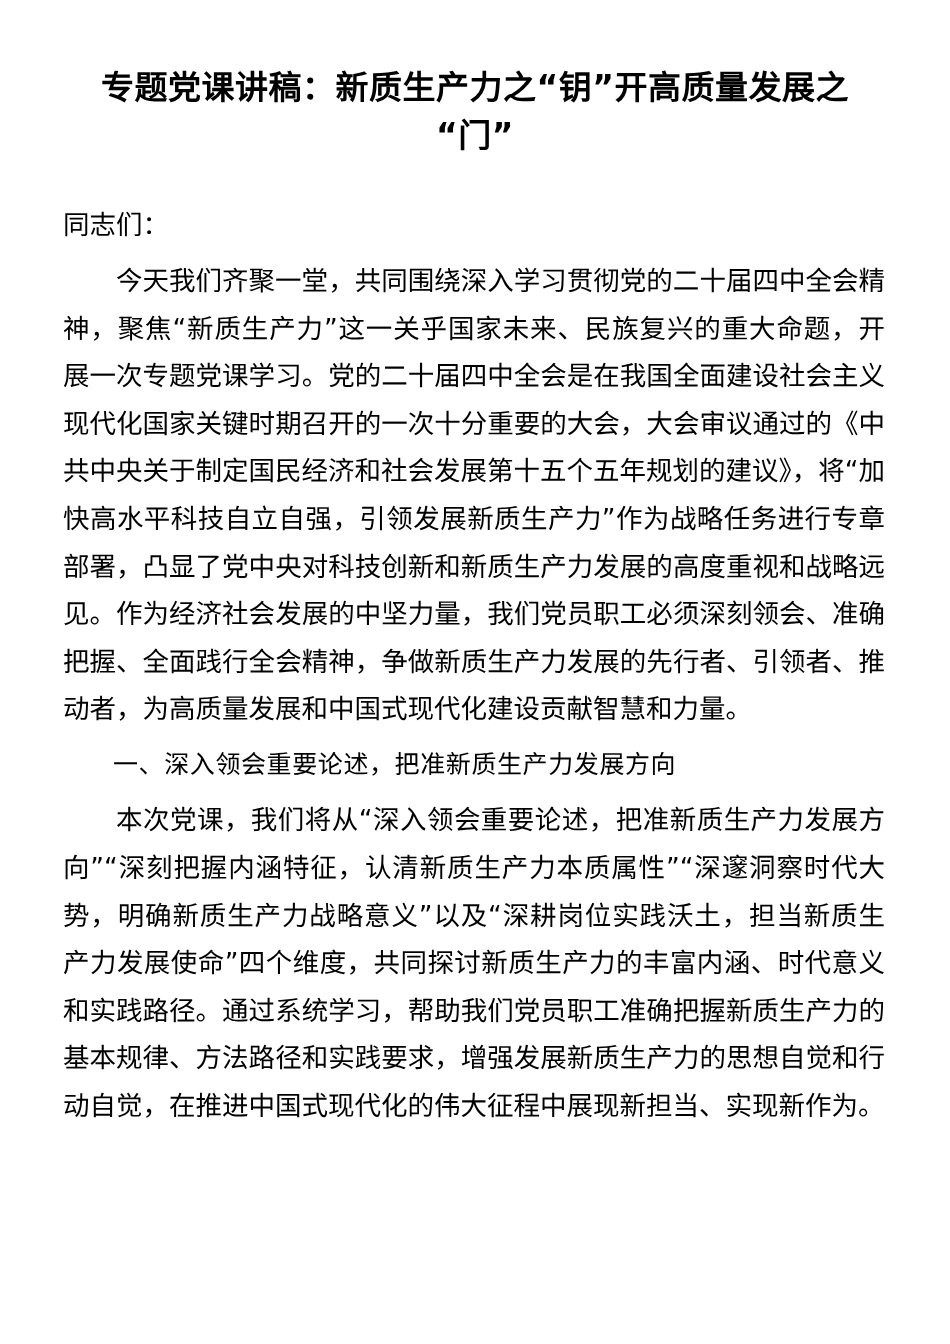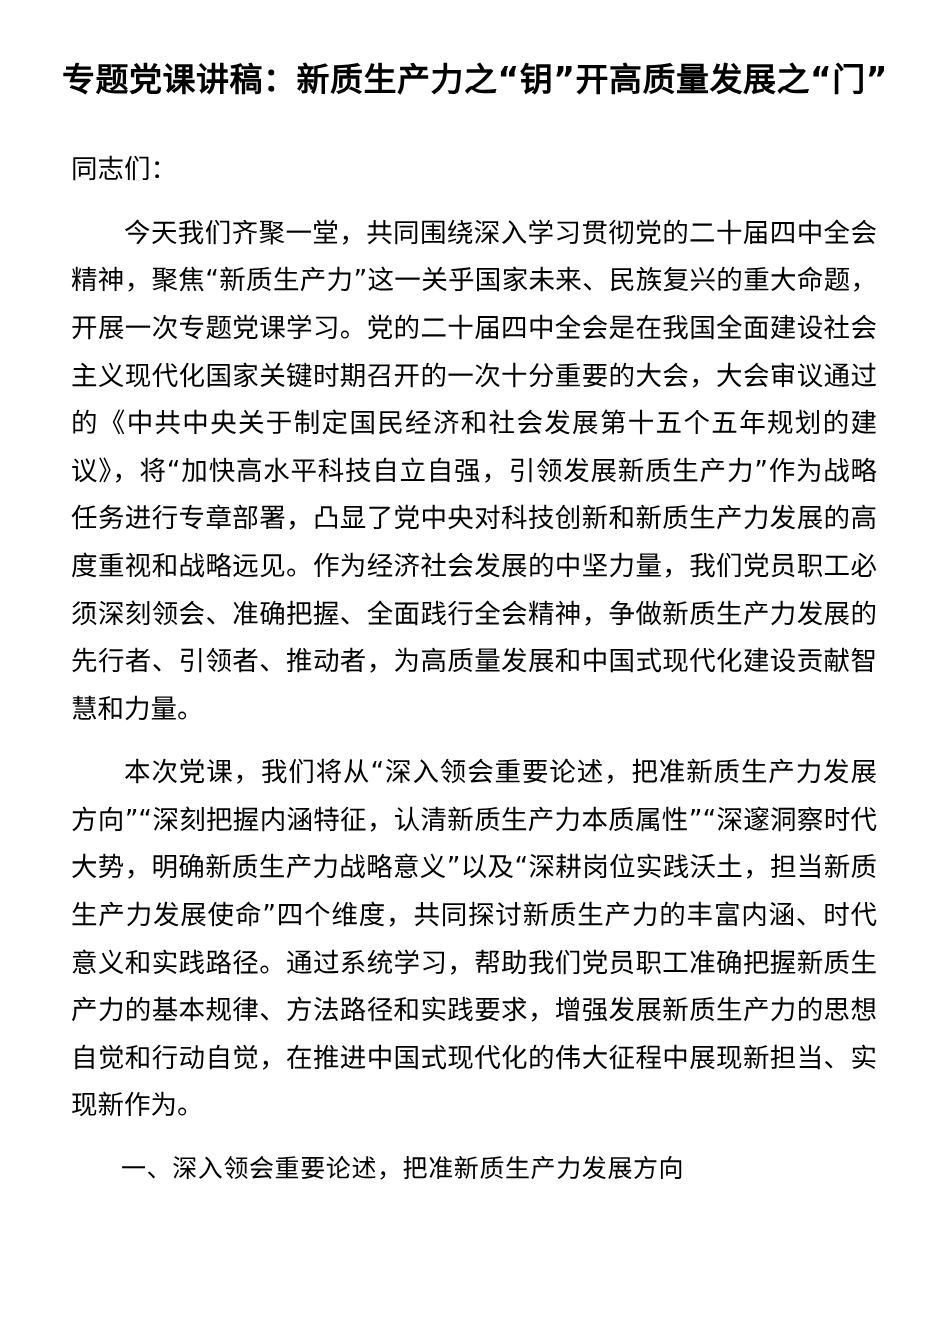--- a/index.html
+++ b/index.html
@@ -21,39 +21,39 @@
     position: relative;
     box-sizing: border-box;
     width: 950px;
     height: 1344px;
     background: #ffffff;
     padding: 0;
   }
 
   
   .doc-title {
-    margin: 0;
+    margin: 8px;
     padding: 56px 60px 0 60px;
     font-size: 33px;
     font-weight: 700;
     line-height: 1.46;
     text-align: center;
     letter-spacing: 0.5px;
     color: #000000;
     word-break: break-all;
   }
 
   
   .body-area {
     padding: 0 57px 0 55px;
     margin-top: 41px;
   }
 
   p.para {
-    margin: 16px;
+    margin: 8px;
     font-size: 26.5px;
     line-height: 47.6px;
     text-align: justify;
     text-justify: inter-ideograph;
     letter-spacing: 0px;
     word-break: break-all;
     color: #000000;
   }
 
   p.para.indent {
@@ -77,20 +77,20 @@
 <div class="page">
 
   <h1 class="doc-title">专题党课讲稿：新质生产力之“钥”开高质量发展之“门”</h1>
 
   <div class="body-area">
 
     <p class="para">同志们：</p>
 
     <p class="para indent">今天我们齐聚一堂，共同围绕深入学习贯彻党的二十届四中全会精神，聚焦“新质生产力”这一关乎国家未来、民族复兴的重大命题，开展一次专题党课学习。党的二十届四中全会是在我国全面建设社会主义现代化国家关键时期召开的一次十分重要的大会，大会审议通过的《中共中央关于制定国民经济和社会发展第十五个五年规划的建议》，将“加快高水平科技自立自强，引领发展新质生产力”作为战略任务进行专章部署，凸显了党中央对科技创新和新质生产力发展的高度重视和战略远见。作为经济社会发展的中坚力量，我们党员职工必须深刻领会、准确把握、全面践行全会精神，争做新质生产力发展的先行者、引领者、推动者，为高质量发展和中国式现代化建设贡献智慧和力量。</p>
 
+    <p class="para heading">一、深入领会重要论述，把准新质生产力发展方向</p>
+
     <p class="para indent">本次党课，我们将从“深入领会重要论述，把准新质生产力发展方向”“深刻把握内涵特征，认清新质生产力本质属性”“深邃洞察时代大势，明确新质生产力战略意义”以及“深耕岗位实践沃土，担当新质生产力发展使命”四个维度，共同探讨新质生产力的丰富内涵、时代意义和实践路径。通过系统学习，帮助我们党员职工准确把握新质生产力的基本规律、方法路径和实践要求，增强发展新质生产力的思想自觉和行动自觉，在推进中国式现代化的伟大征程中展现新担当、实现新作为。</p>
-
-    <p class="para heading">一、深入领会重要论述，把准新质生产力发展方向</p>
 
 
   </div>
 
 </div>
 
 </body></html>

